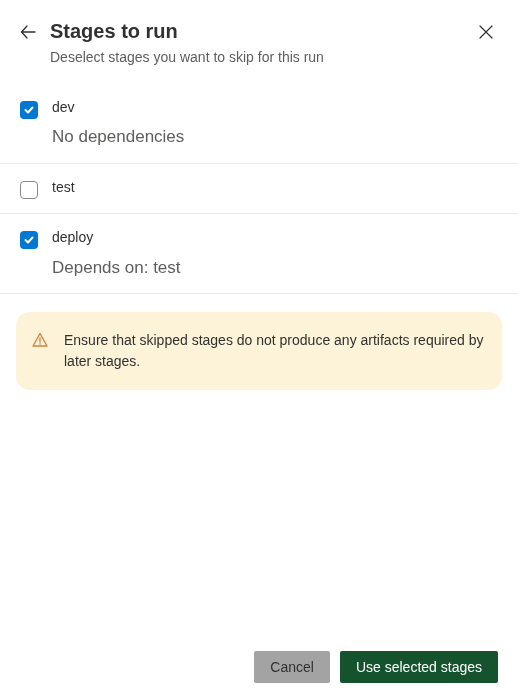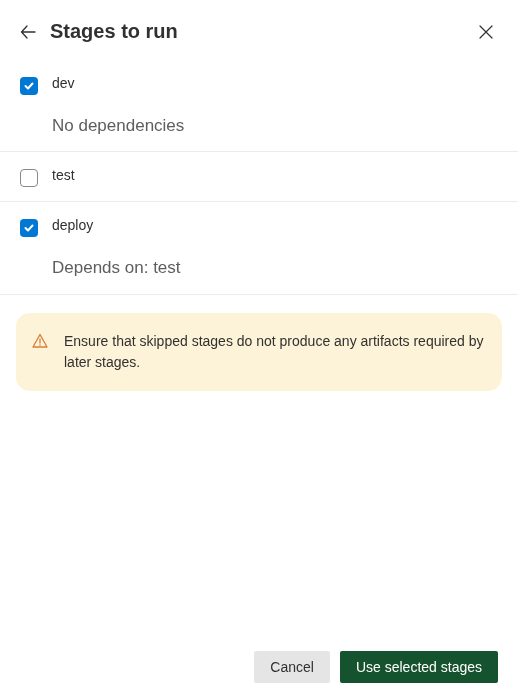--- a/index.html
+++ b/index.html
@@ -86,21 +86,21 @@
     .checkbox.unchecked {
       background: #ffffff;
       border: 1.5px solid #8a8886;
     }
     .checkbox.checked svg {
       display: block;
     }
     .stage-text {
       display: flex;
       flex-direction: column;
-      gap: 20px;
+      gap: 8px;
     }
     .stage-name {
       font-size: 14px;
       color: #323130;
       line-height: 1.4;
     }
     .stage-dep {
       font-size: 17px;
       color: #605e5c;
       line-height: 1.4;
@@ -132,39 +132,40 @@
     }
     .btn {
       font-family: inherit;
       font-size: 14px;
       padding: 8px 16px;
       border: none;
       cursor: pointer;
       border-radius: 2px;
     }
     .btn-cancel {
-      background: #e5e5e5;
+      background: #a3a3a3;
       color: #323130;
     }
     .btn-primary {
       background: #14532d;
       color: #ffffff;
     }
   </style>
 </head>
 <body>
 
 <div class="header">
   <div class="back-btn">
     <svg width="16" height="16" viewBox="0 0 16 16">
       <path d="M7 2 L1.5 8 L7 14 M1.5 8 H15" stroke="#323130" stroke-width="1.3" fill="none" stroke-linecap="round" stroke-linejoin="round"></path>
     </svg>
   </div>
   <div class="header-text">
     <div class="title">Stages to run</div>
+    <div class="subtitle">Deselect stages you want to skip for this run</div>
   </div>
   <div class="close-btn">
     <svg width="16" height="16" viewBox="0 0 16 16">
       <path d="M2 2 L14 14 M14 2 L2 14" stroke="#323130" stroke-width="1.2" fill="none" stroke-linecap="round"></path>
     </svg>
   </div>
 </div>
 
 <div class="stage-list">
 

